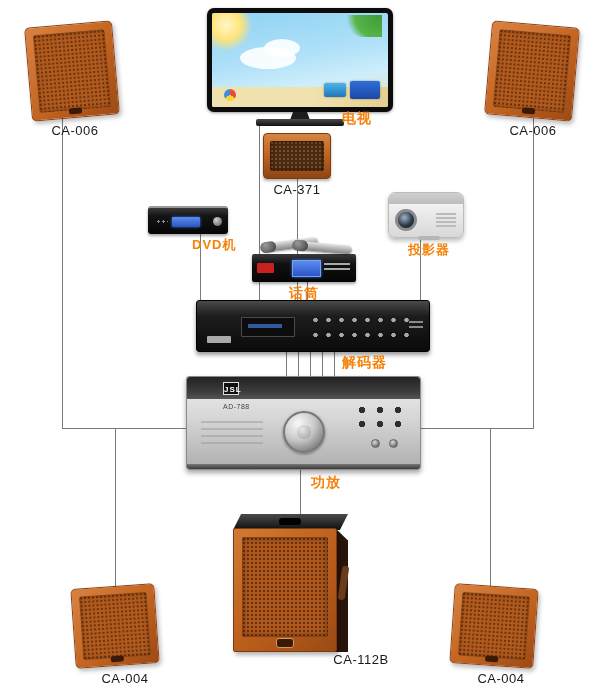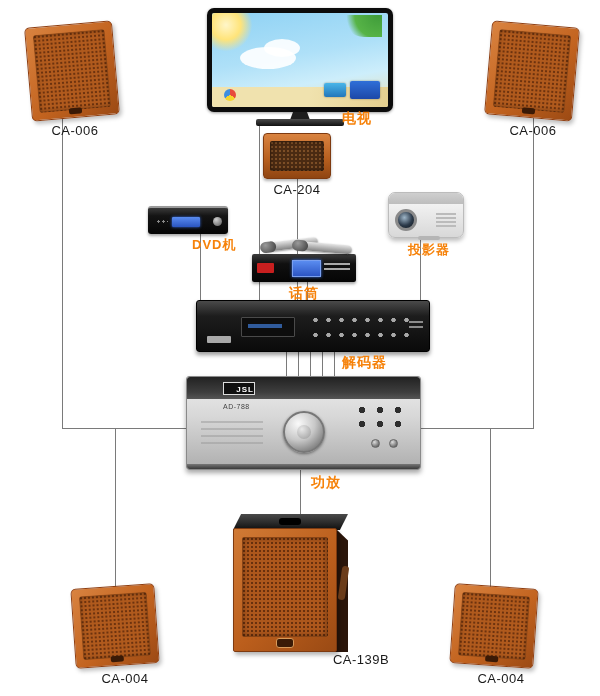--- a/index.html
+++ b/index.html
@@ -109,22 +109,22 @@
   .dec-btnrow.r1{left:112px;top:15px;}
   .dec-btnrow.r2{left:112px;top:30px;}
   .dec-text{position:absolute;right:6px;top:20px;width:14px;height:10px;
       background:repeating-linear-gradient(180deg,#bbb 0 2px,transparent 2px 5px);opacity:.7;}
   
   .amp{position:absolute;left:186px;top:376px;width:235px;height:94px;z-index:2;border-radius:3px;
       background:linear-gradient(#efefef 0%,#d6d6d6 45%,#aeaeae 100%);border:1px solid #8a8a8a;
       box-shadow:0 3px 5px rgba(0,0,0,.35);box-sizing:border-box;}
   .amp-top{position:absolute;left:0;top:0;width:100%;height:22px;border-radius:3px 3px 0 0;
       background:linear-gradient(#222 0%,#3e3e3e 70%,#555 100%);}
-  .amp-brand{position:absolute;left:36px;top:5px;width:32px;height:13px;border:1px solid #ddd;
-      background:#101010;color:#fff;font-size:8px;font-weight:bold;text-align:right;line-height:13px;
+  .amp-brand{position:absolute;left:36px;top:5px;width:16px;height:13px;border:1px solid #ddd;
+      background:#101010;color:#fff;font-size:8px;font-weight:bold;text-align:left;line-height:13px;
       letter-spacing:1px;box-sizing:border-box;}
   .amp-model{position:absolute;left:36px;top:26px;font-size:7px;color:#444;letter-spacing:.5px;}
   .amp-knob{position:absolute;left:96px;top:34px;width:42px;height:42px;border-radius:50%;
       background:radial-gradient(circle at 35% 28%,#fafafa 0%,#c8c8c8 45%,#8a8a8a 75%,#5f5f5f 100%);
       border:2px solid #777;box-sizing:border-box;box-shadow:0 1px 3px rgba(0,0,0,.45);}
   .amp-knob::after{content:"";position:absolute;left:12px;top:12px;width:14px;height:14px;border-radius:50%;
       background:radial-gradient(circle at 35% 30%,#e8e8e8,#9a9a9a);}
   .amp-btns{position:absolute;left:166px;top:26px;width:52px;height:26px;
       background-image:radial-gradient(circle,#2e2e2e 3px,transparent 3.4px);background-size:18px 14px;}
   .amp-jack{position:absolute;width:7px;height:7px;border-radius:50%;
@@ -206,21 +206,21 @@
     <div class="spk-body">
       <div class="grille"></div>
       <div class="spk-logo"></div>
     </div>
   </div>
   <div class="model-label" style="left:498px;top:123px;width:70px;">CA-006</div>
 
   <div class="center-spk">
     <div class="cgrille"></div>
   </div>
-  <div class="model-label" style="left:263px;top:182px;width:68px;">CA-204</div>
+  <div class="model-label" style="left:263px;top:182px;width:68px;">CA-371</div>
 
   <div class="dvd">
     <div class="dvd-btns"></div>
     <div class="dvd-display"></div>
     <div class="dvd-knob"></div>
   </div>
   <div class="cn-label" style="left:192px;top:236px;font-size:13px;">DVD机</div>
 
   <div class="projector">
     <div class="proj-top"></div>
@@ -264,21 +264,21 @@
   <div class="sub">
     <div class="sub-top"></div>
     <div class="sub-handle"></div>
     <div class="sub-side"></div>
     <div class="sub-port"></div>
     <div class="sub-front">
       <div class="sub-grille"></div>
       <div class="sub-logo"></div>
     </div>
   </div>
-  <div class="model-label" style="left:326px;top:652px;width:70px;">CA-139B</div>
+  <div class="model-label" style="left:326px;top:652px;width:70px;">CA-112B</div>
 
   <div class="spk bl">
     <div class="spk-body">
       <div class="grille"></div>
       <div class="spk-logo"></div>
     </div>
   </div>
   <div class="model-label" style="left:90px;top:671px;width:70px;">CA-004</div>
 
   <div class="spk br">

